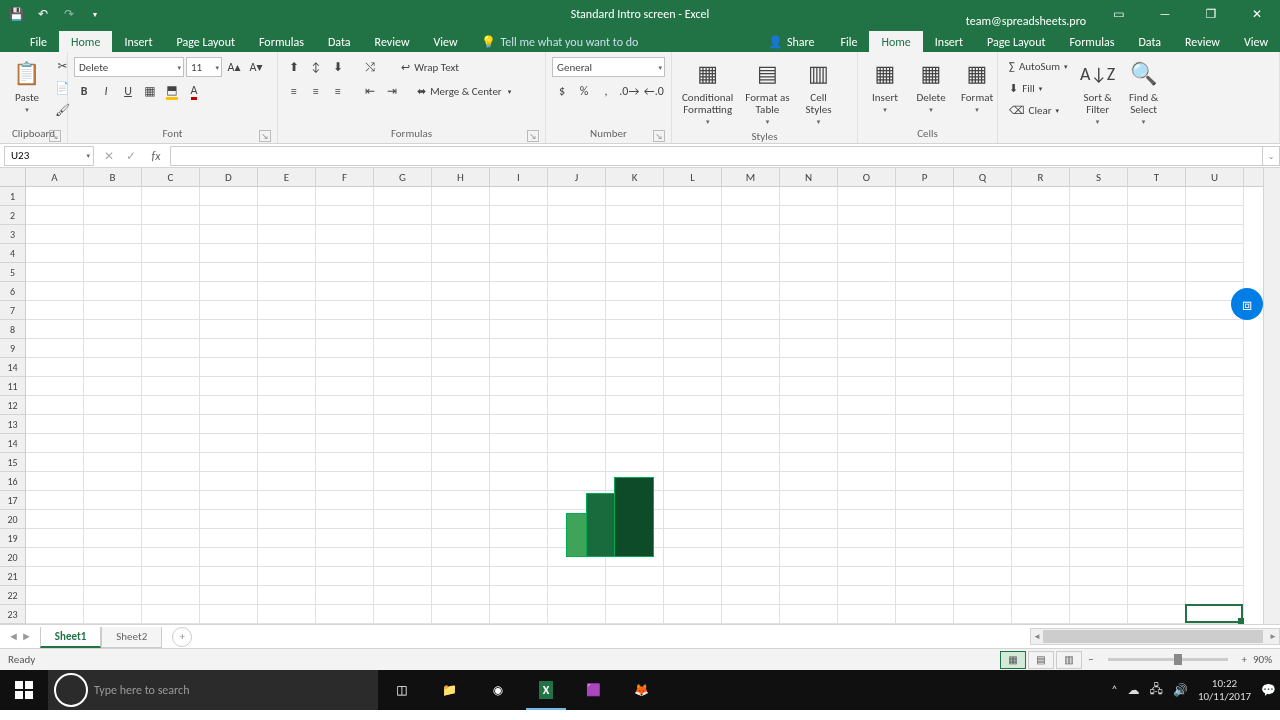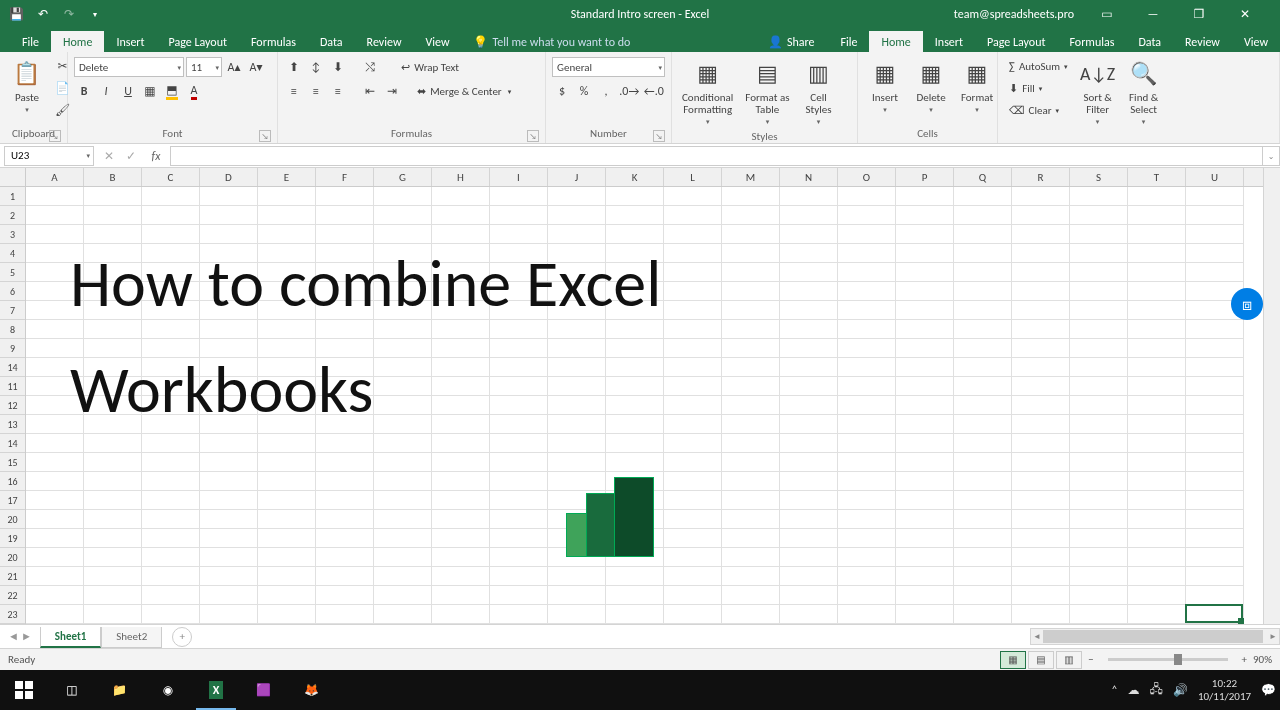--- a/index.html
+++ b/index.html
@@ -3,26 +3,26 @@
 <meta charset="utf-8">
 <style>
 * { margin: 0; padding: 0; box-sizing: border-box; font-family: "Segoe UI", Calibri, sans-serif; }
 html, body { width: 1280px; height: 720px; overflow: hidden; background: #fff; user-select: none; }
 
 
 .titlebar { height: 28px; background: #217346; color: #fff; display: flex; align-items: center; font-size: 12px; position: relative; }
 .titlebar .qat { display: flex; gap: 4px; padding: 0 6px; }
 .titlebar .qat .qbtn { width: 22px; height: 22px; display: flex; align-items: center; justify-content: center; border-radius: 2px; }
 .titlebar .title { position: absolute; left: 50%; transform: translateX(-50%); white-space: nowrap; }
-.titlebar .right { position: absolute; right: 12px; display: flex; align-items: center; height: 100%; }
+.titlebar .right { position: absolute; right: 0; display: flex; align-items: flex-end; height: 100%; }
 .titlebar .user { padding: 0 10px; }
 .titlebar .winbtn { width: 46px; height: 28px; display: flex; align-items: center; justify-content: center; }
 
 
-.tabbar { height: 24px; background: #217346; color: #fff; display: flex; align-items: flex-end; font-size: 12px; padding-left: 10px; }
+.tabbar { height: 24px; background: #217346; color: #fff; display: flex; align-items: flex-end; font-size: 12px; padding-left: 18px; }
 .tabbar .tab { padding: 4px 12px 3px; cursor: pointer; }
 .tabbar .tab.active { background: #f3f3f3; color: #217346; }
 .tabbar .tellme { padding: 4px 12px 3px; color: #cde; display: flex; align-items: center; gap: 4px; }
 .tabbar .share { margin-left: auto; padding: 4px 14px 3px; display:flex; align-items:center; gap:4px;}
 
 
 .ribbon { height: 92px; background: #f3f3f3; border-bottom: 1px solid #d4d4d4; display: flex; font-size: 11px; color: #444; }
 .group { border-right: 1px solid #e0e0e0; padding: 2px 6px 0 6px; display: flex; flex-direction: column; position: relative; }
 .group .gbody { flex: 1; display: flex; align-items: flex-start; gap: 4px; padding-top: 2px;}
 .group .glabel { text-align: center; font-size: 11px; color: #666; padding-bottom: 2px; position: relative; height: 16px; line-height:14px;}
@@ -923,22 +923,20 @@
           <div class="cell" style="width:58px"></div>
           <div class="cell" style="width:58px"></div>
           <div class="cell" style="width:58px"></div>
           <div class="cell" style="width:58px"></div>
           <div class="cell" style="width:58px"></div>
           <div class="cell" style="width:58px"></div>
           <div class="cell" style="width:58px"></div>
           <div class="cell" style="width:58px"></div>
           <div class="cell" style="width:58px"></div>
         </div>
-      <div class="overlay-title">How to combine Excel
-Workbooks</div>
       <div class="overlay-logo">
         <div class="bars">
           <div style="width:26px;height:44px;background:#3fa35a"></div>
           <div style="width:34px;height:64px;background:#196b3d;margin-left:-6px"></div>
           <div style="width:40px;height:80px;background:#0d4b29;margin-left:-6px"></div>
         </div>
         <div class="txt">
         </div>
       </div>
       <div class="activecell" id="activecell" style="left: 1159px; top: 417px; width: 58px;">
@@ -986,20 +984,24 @@
 
 <div class="taskbar">
   <div class="start">
       <svg width="18" height="18" viewBox="0 0 18 18">
         <rect width="8" height="8" fill="#fff"></rect>
         <rect x="10" width="8" height="8" fill="#fff"></rect>
         <rect y="10" width="8" height="8" fill="#fff"></rect>
         <rect x="10" y="10" width="8" height="8" fill="#fff"></rect>
       </svg>
     </div>
+  <div class="search">
+    <div class="circ"></div>
+    <span>Type here to search</span>
+  </div>
   <div class="tbtn">◫</div>
   <div class="tbtn">📁</div>
   <div class="tbtn">◉</div>
   <div class="tbtn active">
       <span style="background:#217346;color:#fff;padding:2px 4px;font-weight:bold">X</span>
     </div>
   <div class="tbtn">🟪</div>
   <div class="tbtn">🦊</div>
   <div class="tray">
     <span>˄</span>

